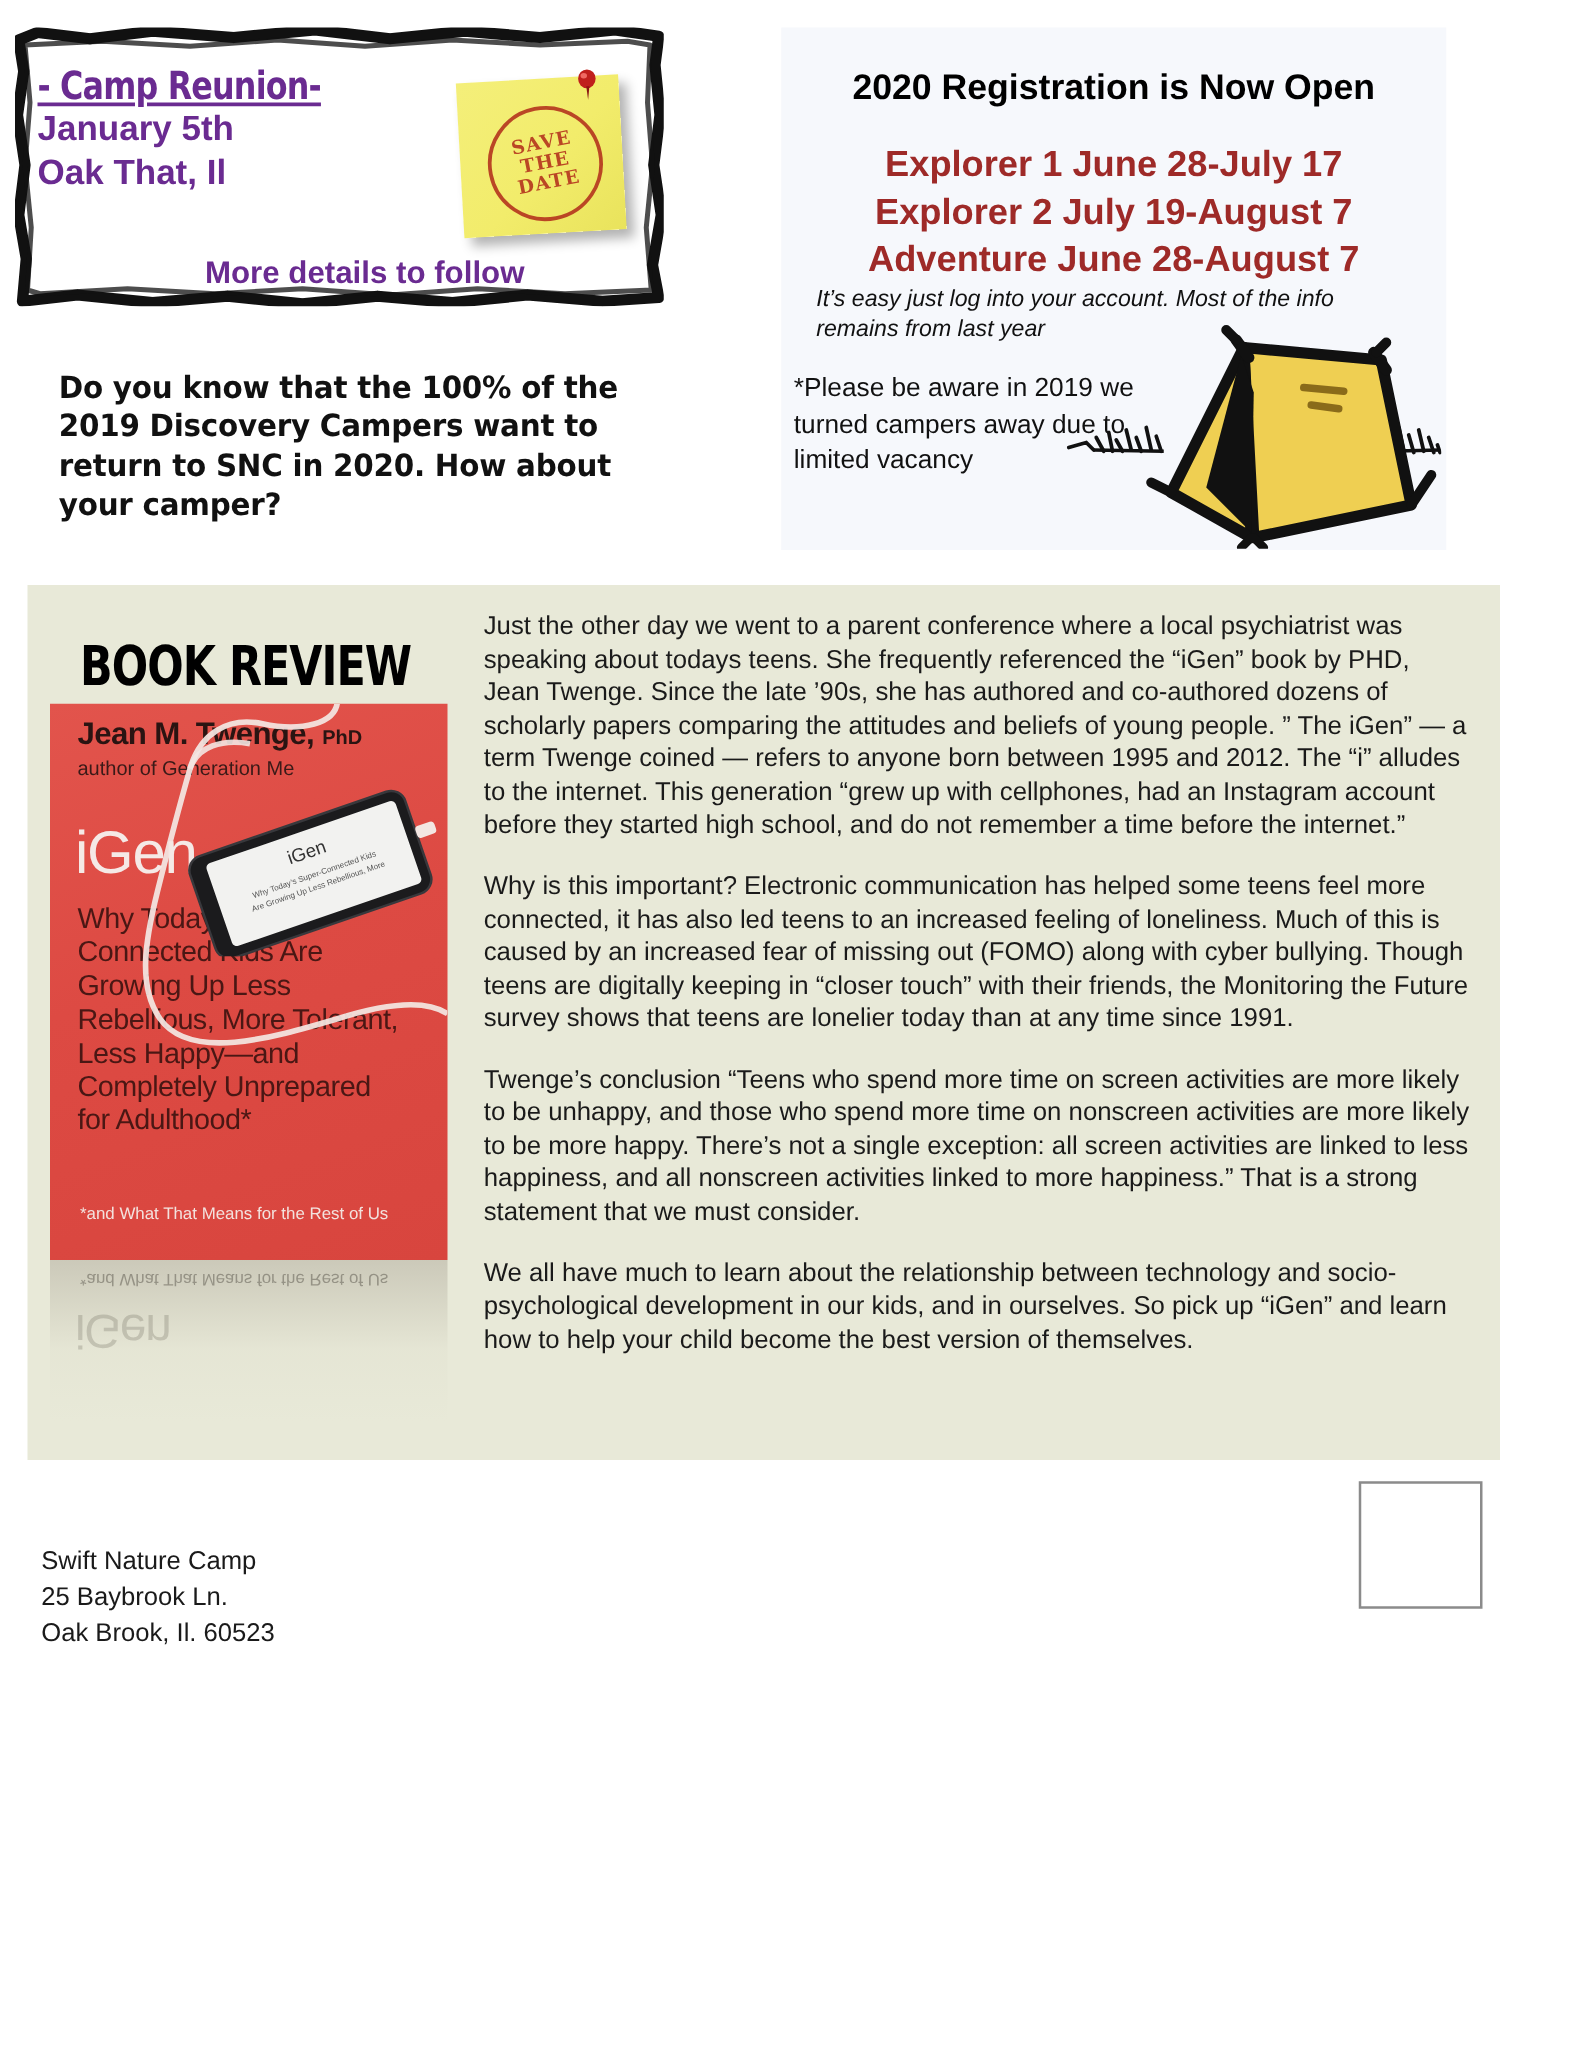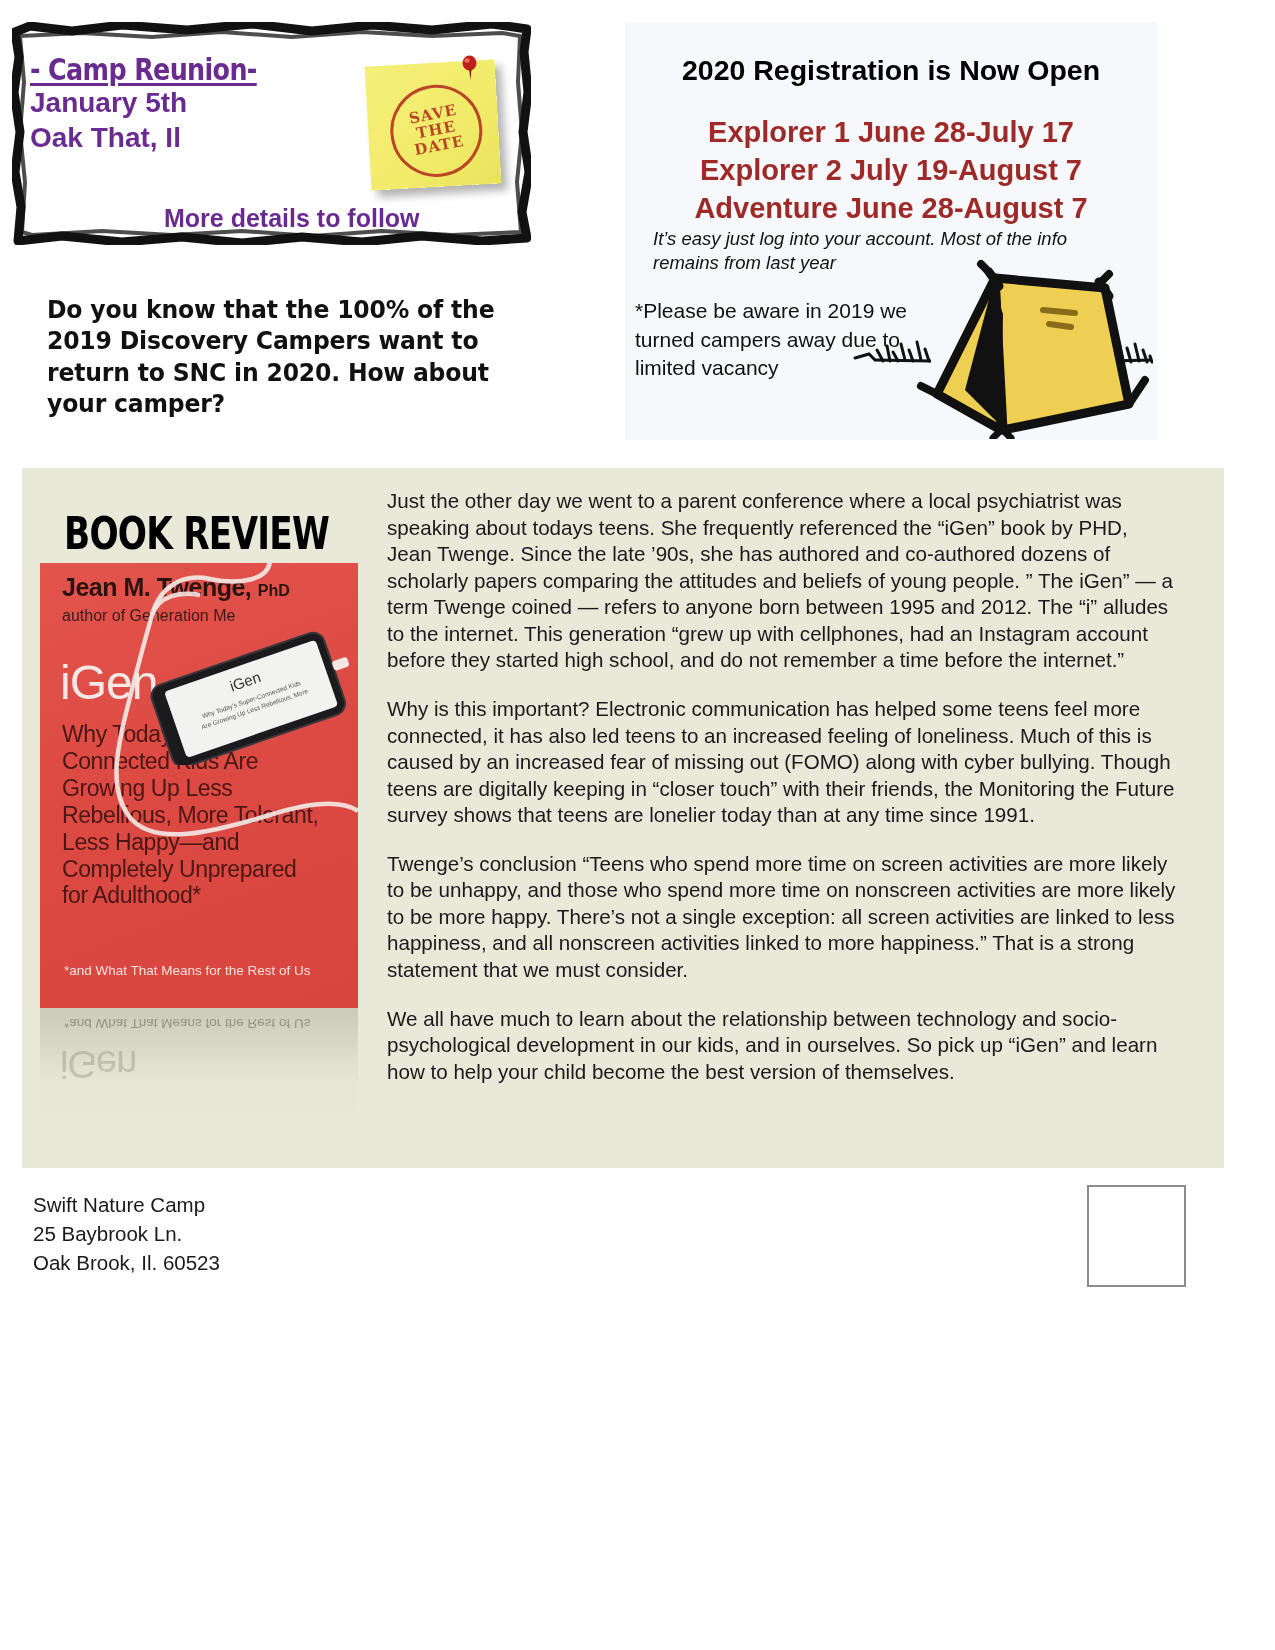--- a/index.html
+++ b/index.html
@@ -200,21 +200,20 @@
   }
 
   
   #review-section {
     position: absolute;
     left: 22px;
     top: 468px;
     width: 1178px;
     height: 700px;
     background: #e8e9d8;
-    padding-left: 24px;
   }
   #review-heading {
     position: absolute;
     left: 42px;
     top: 40px;
     font-size: 44px;
     font-weight: bold;
     color: #000000;
     font-family: "DejaVu Sans", sans-serif;
     letter-spacing: -1px;
@@ -336,21 +335,21 @@
     margin: 0 0 22px 0;
     font-size: 20.6px;
     line-height: 1.29;
     color: #1a1a1a;
   }
 
   
   #return-address {
     position: absolute;
     left: 33px;
-    top: 1190px;
+    top: 1234px;
     font-size: 20.5px;
     line-height: 1.42;
     color: #1a1a1a;
   }
   #stamp-box {
     position: absolute;
     left: 1087px;
     top: 1185px;
     width: 95px;
     height: 98px;

